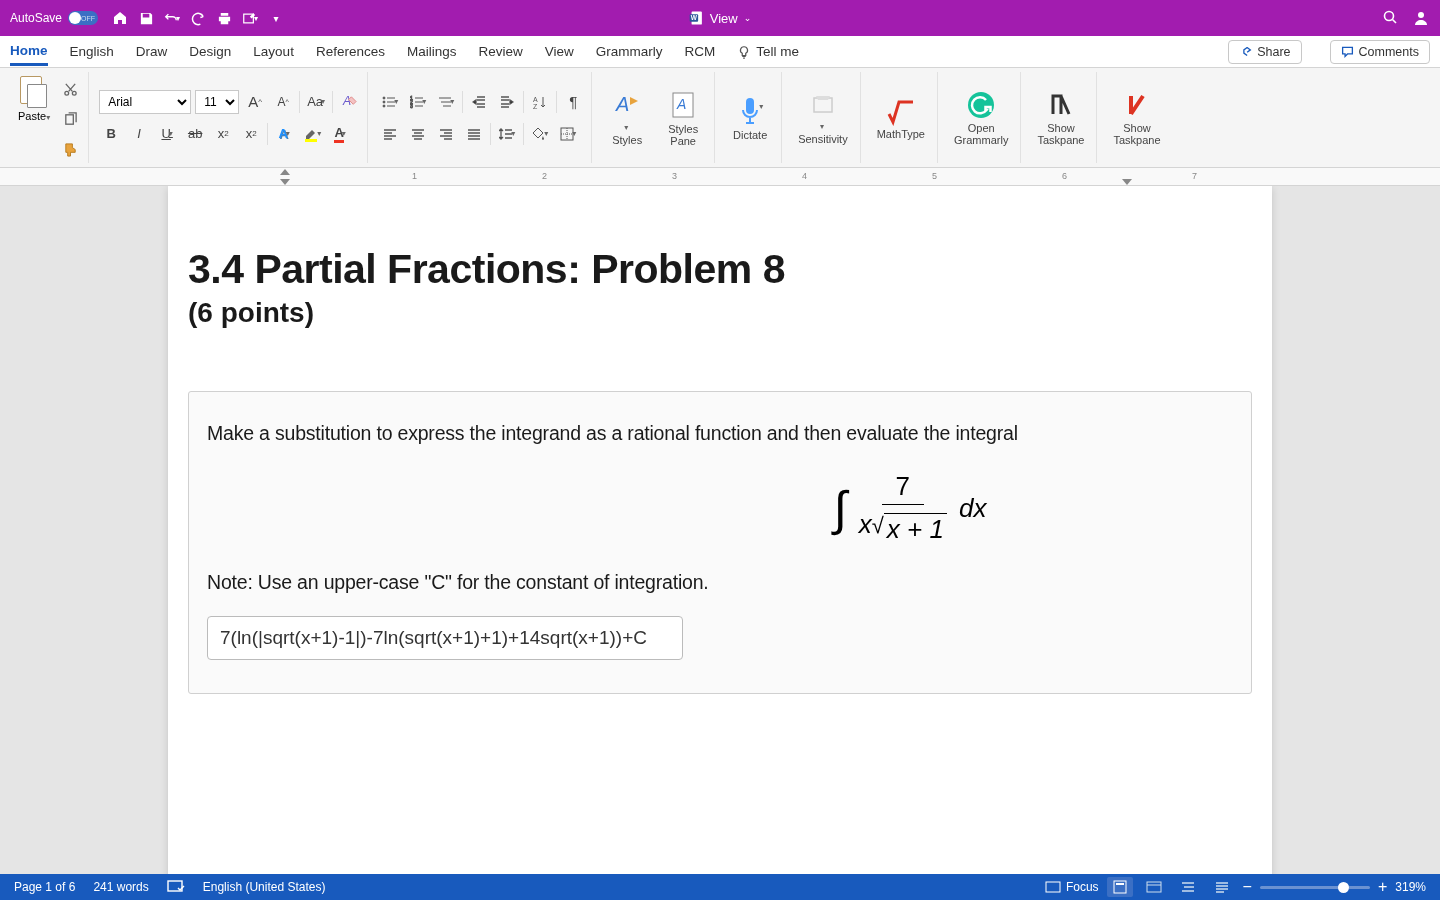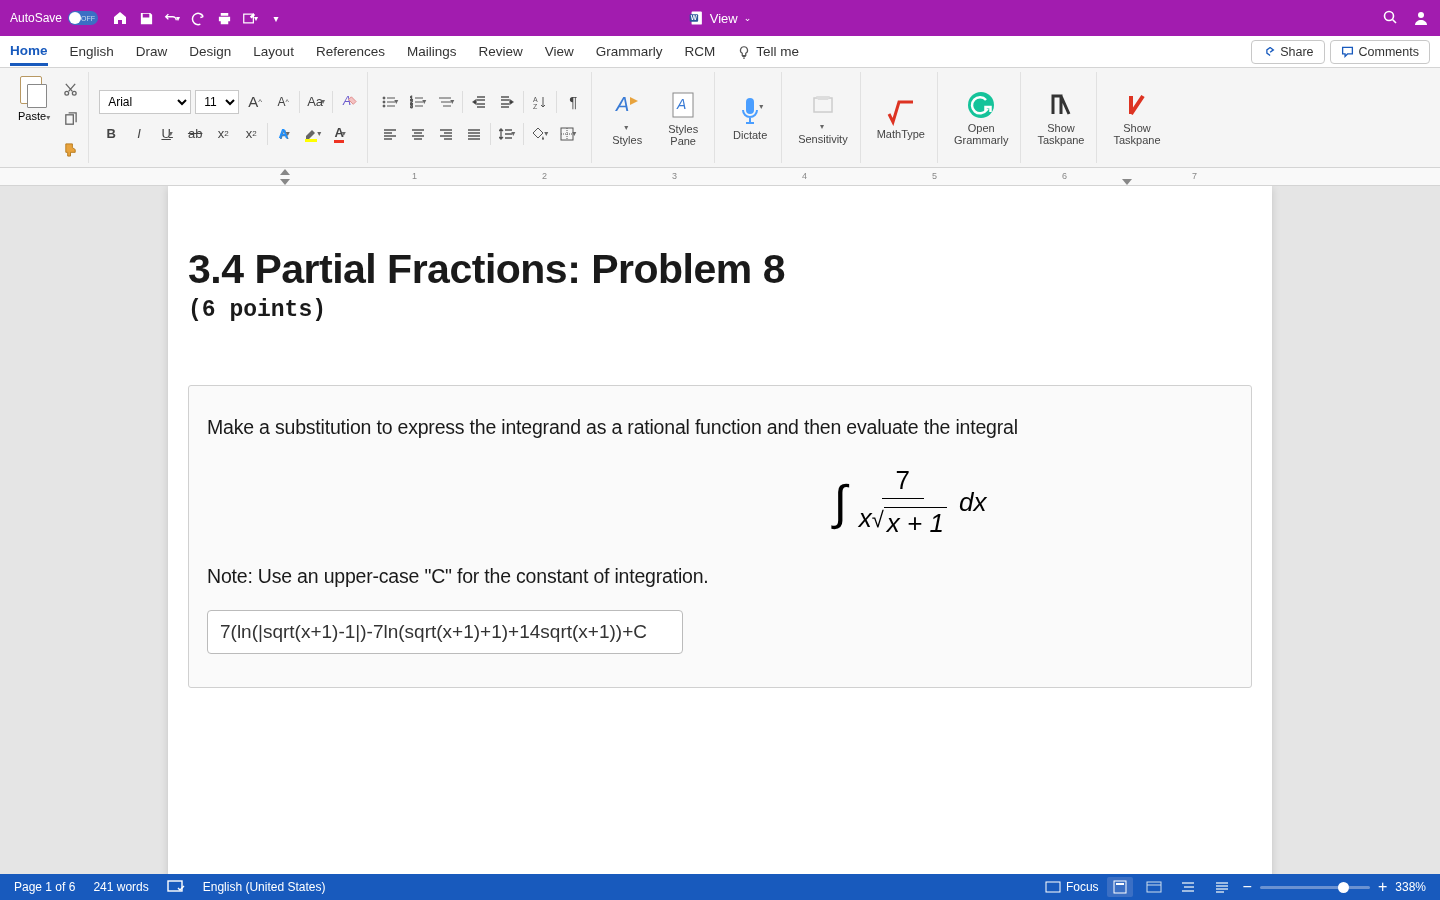--- a/index.html
+++ b/index.html
@@ -8,42 +8,42 @@
 .autosave{display:flex;align-items:center;gap:6px}
 .toggle{width:30px;height:14px;background:#3b6fc4;border-radius:7px;position:relative;display:flex;align-items:center;justify-content:flex-end;padding-right:3px;font-size:7px;color:#cde}
 .toggle::before{content:"";position:absolute;left:1px;width:12px;height:12px;background:#fff;border-radius:50%}
 .qat{display:flex;gap:10px;margin-left:14px;align-items:center}
 .qat .ic{width:16px;height:16px;display:flex;align-items:center;justify-content:center;cursor:pointer}
 .doc-title{position:absolute;left:50%;transform:translateX(-50%);display:flex;align-items:center;gap:6px;font-size:13px}
 .title-right{margin-left:auto;display:flex;gap:14px}
 .tabs{height:32px;background:#fff;border-bottom:1px solid #d4d4d4;display:flex;align-items:center;padding:0 10px;font-size:13.5px;gap:22px}
 .tab{cursor:pointer;padding:5px 0;color:#333}
 .tab.active{color:#185ABD;border-bottom:3px solid #185ABD;font-weight:600}
-.tab-right{margin-left:auto;display:flex;gap:5px}
+.tab-right{margin-left:auto;display:flex;gap:28px}
 .btn-outline{border:1px solid #c8c8c8;border-radius:4px;padding:4px 10px;display:flex;align-items:center;gap:5px;font-size:12.5px;cursor:pointer;color:#333}
 .ribbon{height:100px;background:#f5f5f5;border-bottom:1px solid #d4d4d4;display:flex;padding:4px 8px;gap:4px;align-items:stretch}
 .grp{display:flex;flex-direction:column;padding:2px 6px;border-right:1px solid #e1e1e1;justify-content:center}
 .grp.noline{border-right:none}
 .row{display:flex;align-items:center;gap:4px}
 .iconbtn{min-width:24px;height:24px;display:flex;align-items:center;justify-content:center;cursor:pointer;border-radius:3px;font-size:13px;color:#444;padding:0 2px}
 .paste-block{display:flex;flex-direction:column;align-items:center;gap:2px;padding:2px 4px}
 .paste-icon{width:28px;height:32px;position:relative}
 .clipboard{width:22px;height:28px;background:#fff;border:1px solid #b89862;border-radius:2px;position:absolute}
 .clip-paper{position:absolute;left:7px;top:8px;width:20px;height:24px;background:#fff;border:1px solid #888;border-radius:1px}
 .font-select{height:24px;border:1px solid #c8c8c8;background:#fff;font-size:12px;padding:0 4px}
 .big-btn{display:flex;flex-direction:column;align-items:center;gap:2px;padding:4px 6px;cursor:pointer;min-width:50px}
 .big-btn .lbl{font-size:11px;color:#444;text-align:center;line-height:12px}
 .ruler{height:18px;background:#f9f9f9;border-bottom:1px solid #d4d4d4;position:relative;font-size:9px;color:#888}
 .ruler-h{position:absolute;left:152px;right:0;top:0;height:18px}
 .doc-area{position:absolute;top:186px;bottom:26px;left:0;right:0;background:#e5e5e5;overflow:auto;display:flex;justify-content:center}
 .ruler-v{position:absolute;left:0;top:186px;bottom:26px;width:18px;background:#f9f9f9;border-right:1px solid #d4d4d4;font-size:9px;color:#888}
 .page{width:1104px;min-height:820px;background:#fff;margin:0 0 20px;box-shadow:0 2px 8px rgba(0,0,0,0.15);padding:60px 20px 60px 20px;position:relative}
 .page2{width:1104px;height:40px;background:#fff;box-shadow:0 2px 8px rgba(0,0,0,0.15)}
 .doc-h1{font-size:41px;font-weight:700;color:#1a1a1a;letter-spacing:-0.5px;font-family:Arial,Helvetica,sans-serif}
-.doc-sub{font-size:23px;font-weight:700;color:#1a1a1a;margin-top:4px;font-family:Liberation Mono, monospace}
+.doc-sub{font-size:28px;font-weight:700;color:#1a1a1a;margin-top:4px;font-family:Liberation Sans, sans-serif}
 .prob-box{margin-top:62px;border:1px solid #d0d0d0;background:#fafafa;border-radius:3px;padding:30px 18px 33px}
 .prob-text{font-size:19.5px;color:#1a1a1a;font-family:Arial,Helvetica,sans-serif;letter-spacing:-0.2px}
 .integral-wrap{text-align:center;margin:26px 0 26px 380px;font-family:'Times New Roman',serif;font-size:26px}
 .integral{display:inline-flex;align-items:center;gap:6px;font-style:italic}
 .int-sign{font-size:48px;font-style:normal}
 .frac{display:inline-flex;flex-direction:column;align-items:center;vertical-align:middle}
 .frac .num{border-bottom:1.5px solid #000;padding:0 14px 2px;font-style:normal}
 .frac .den{padding:4px 6px 0}
 .sqrt{display:inline-flex;align-items:flex-start}
 .sqrt-sign{font-size:22px;font-style:normal}
@@ -515,15 +515,15 @@
     <span class="view-btn">
         <svg width="16" height="14" viewBox="0 0 16 14" stroke="#cde" stroke-width="1.4">
           <path d="M2 3h12M2 6h12M2 9h12M2 12h8"></path>
         </svg>
       </span>
     <span style="font-size:16px;cursor:pointer">−</span>
     <div class="zoom-slider">
         <div class="zoom-thumb"></div>
       </div>
     <span style="font-size:16px;cursor:pointer">+</span>
-    <span>338%</span>
+    <span>319%</span>
   </div>
 </div>
 
 </body></html>

